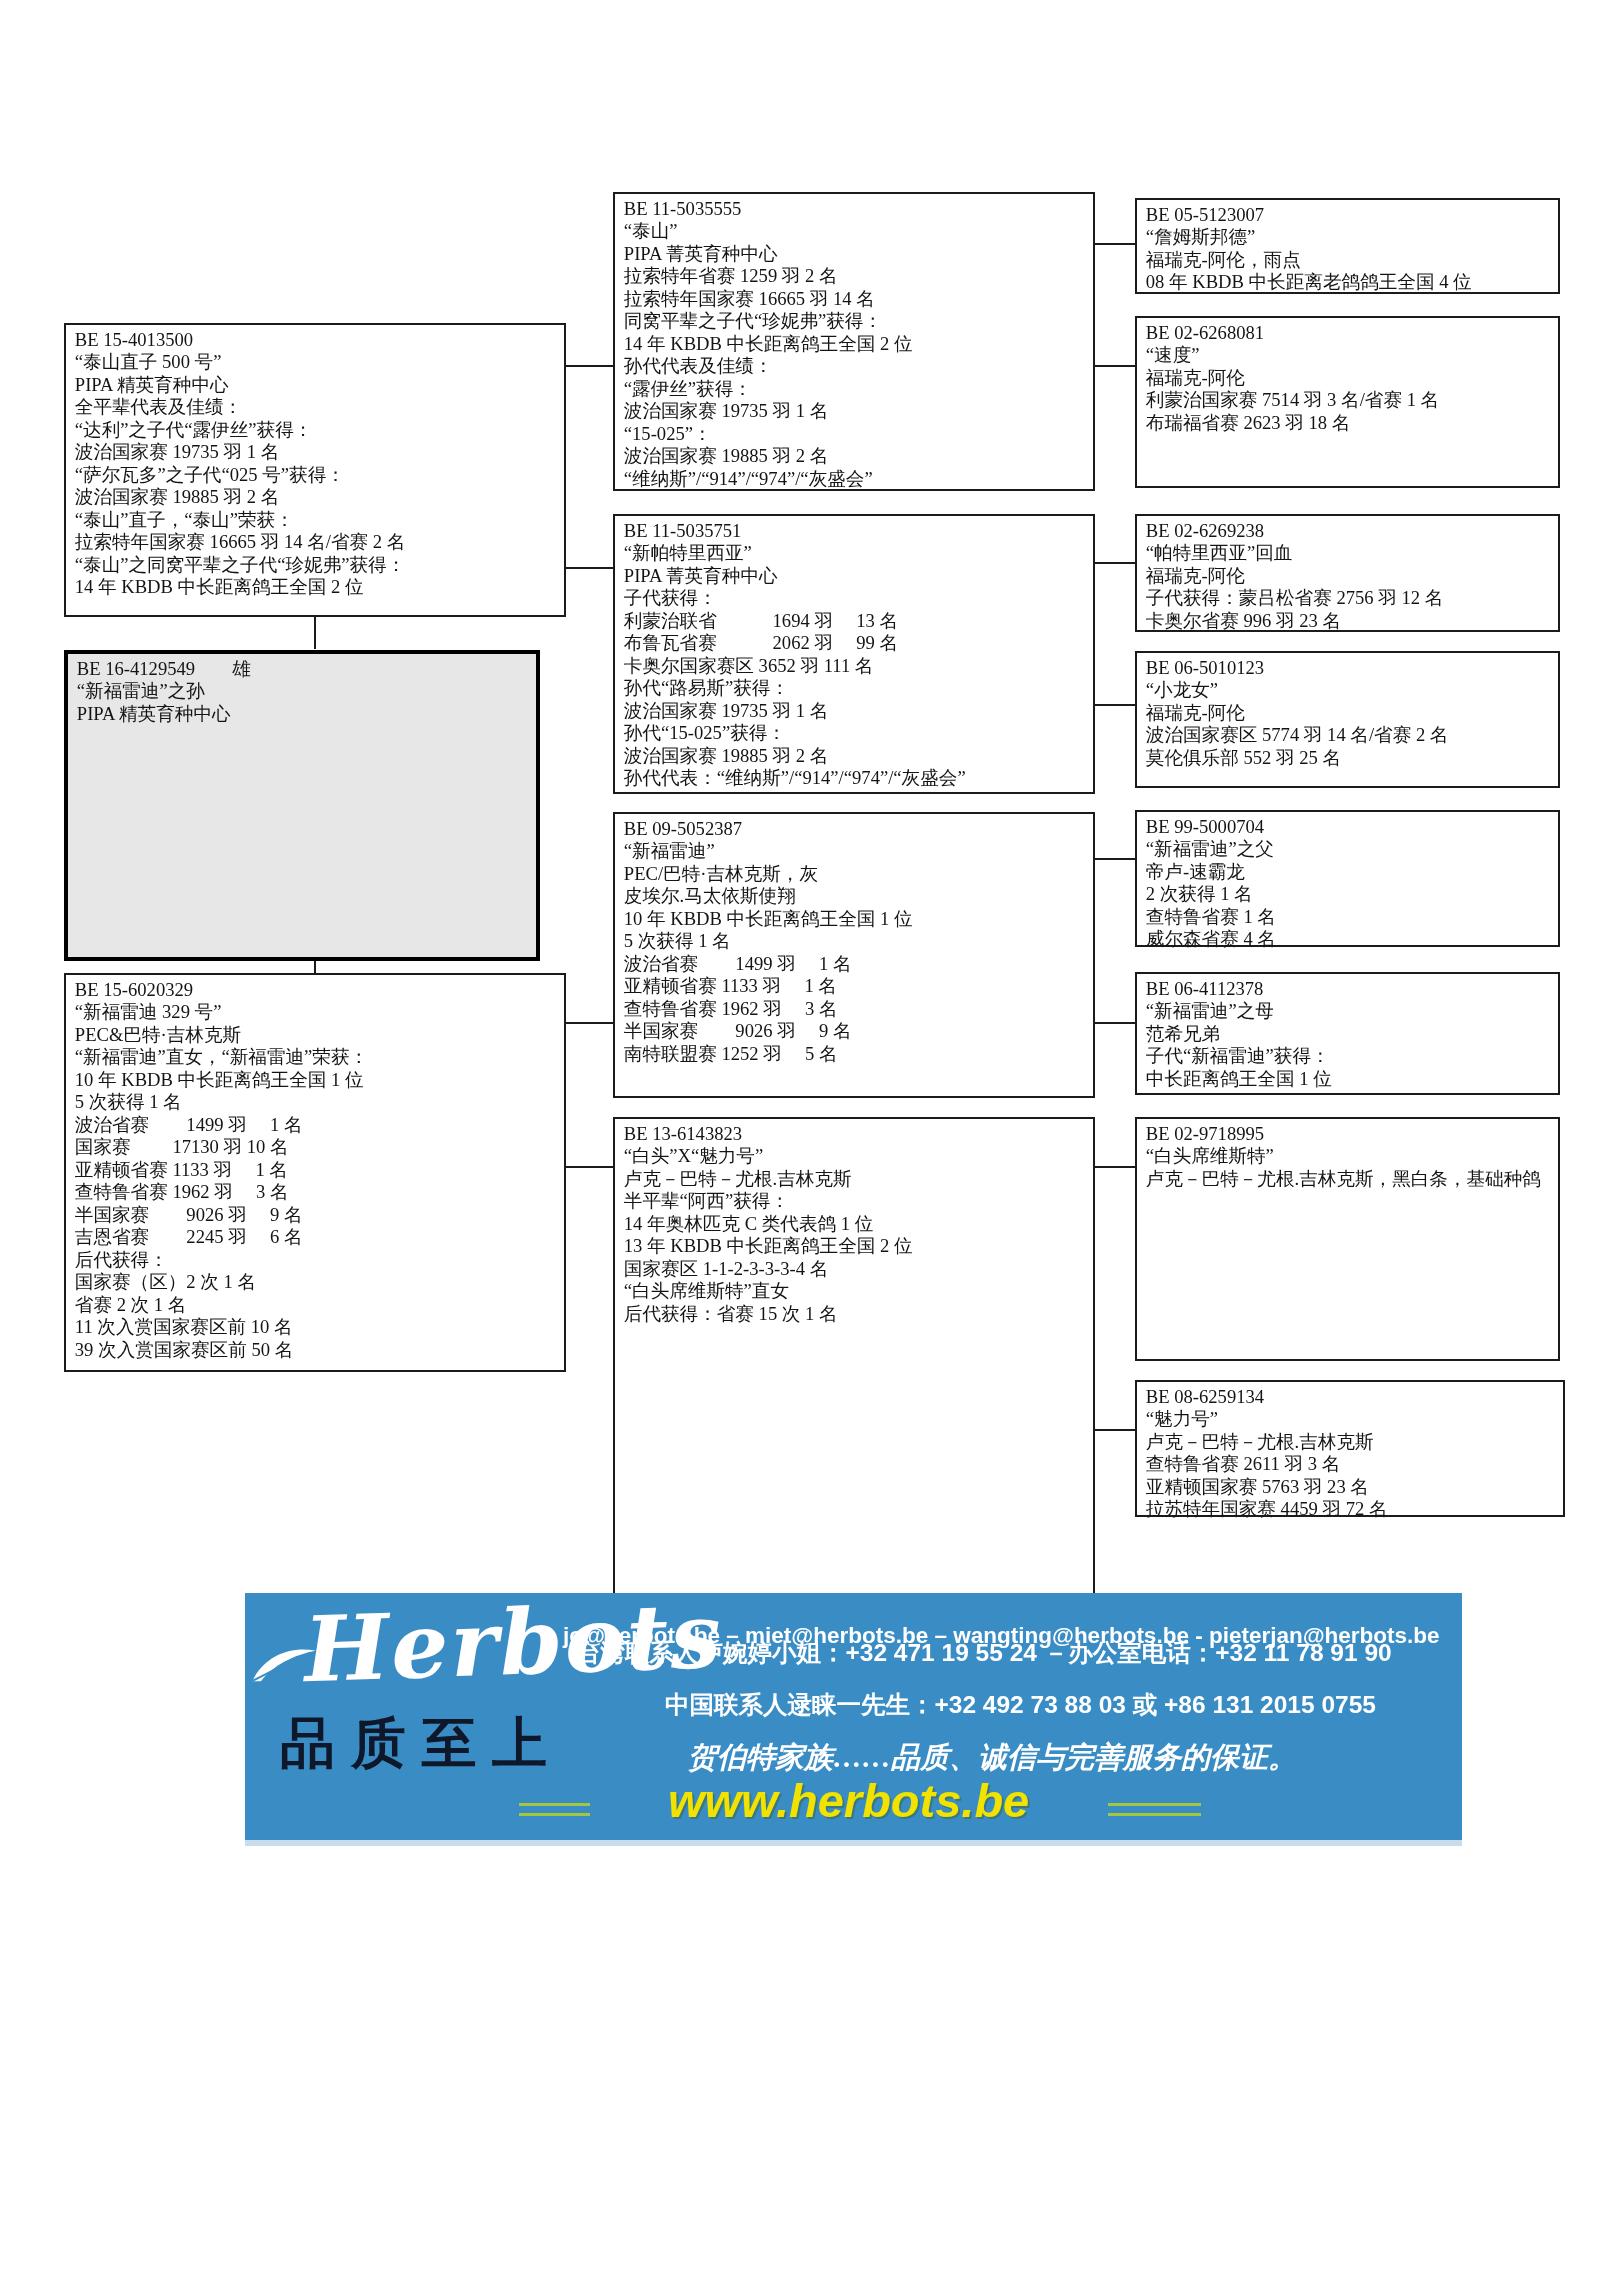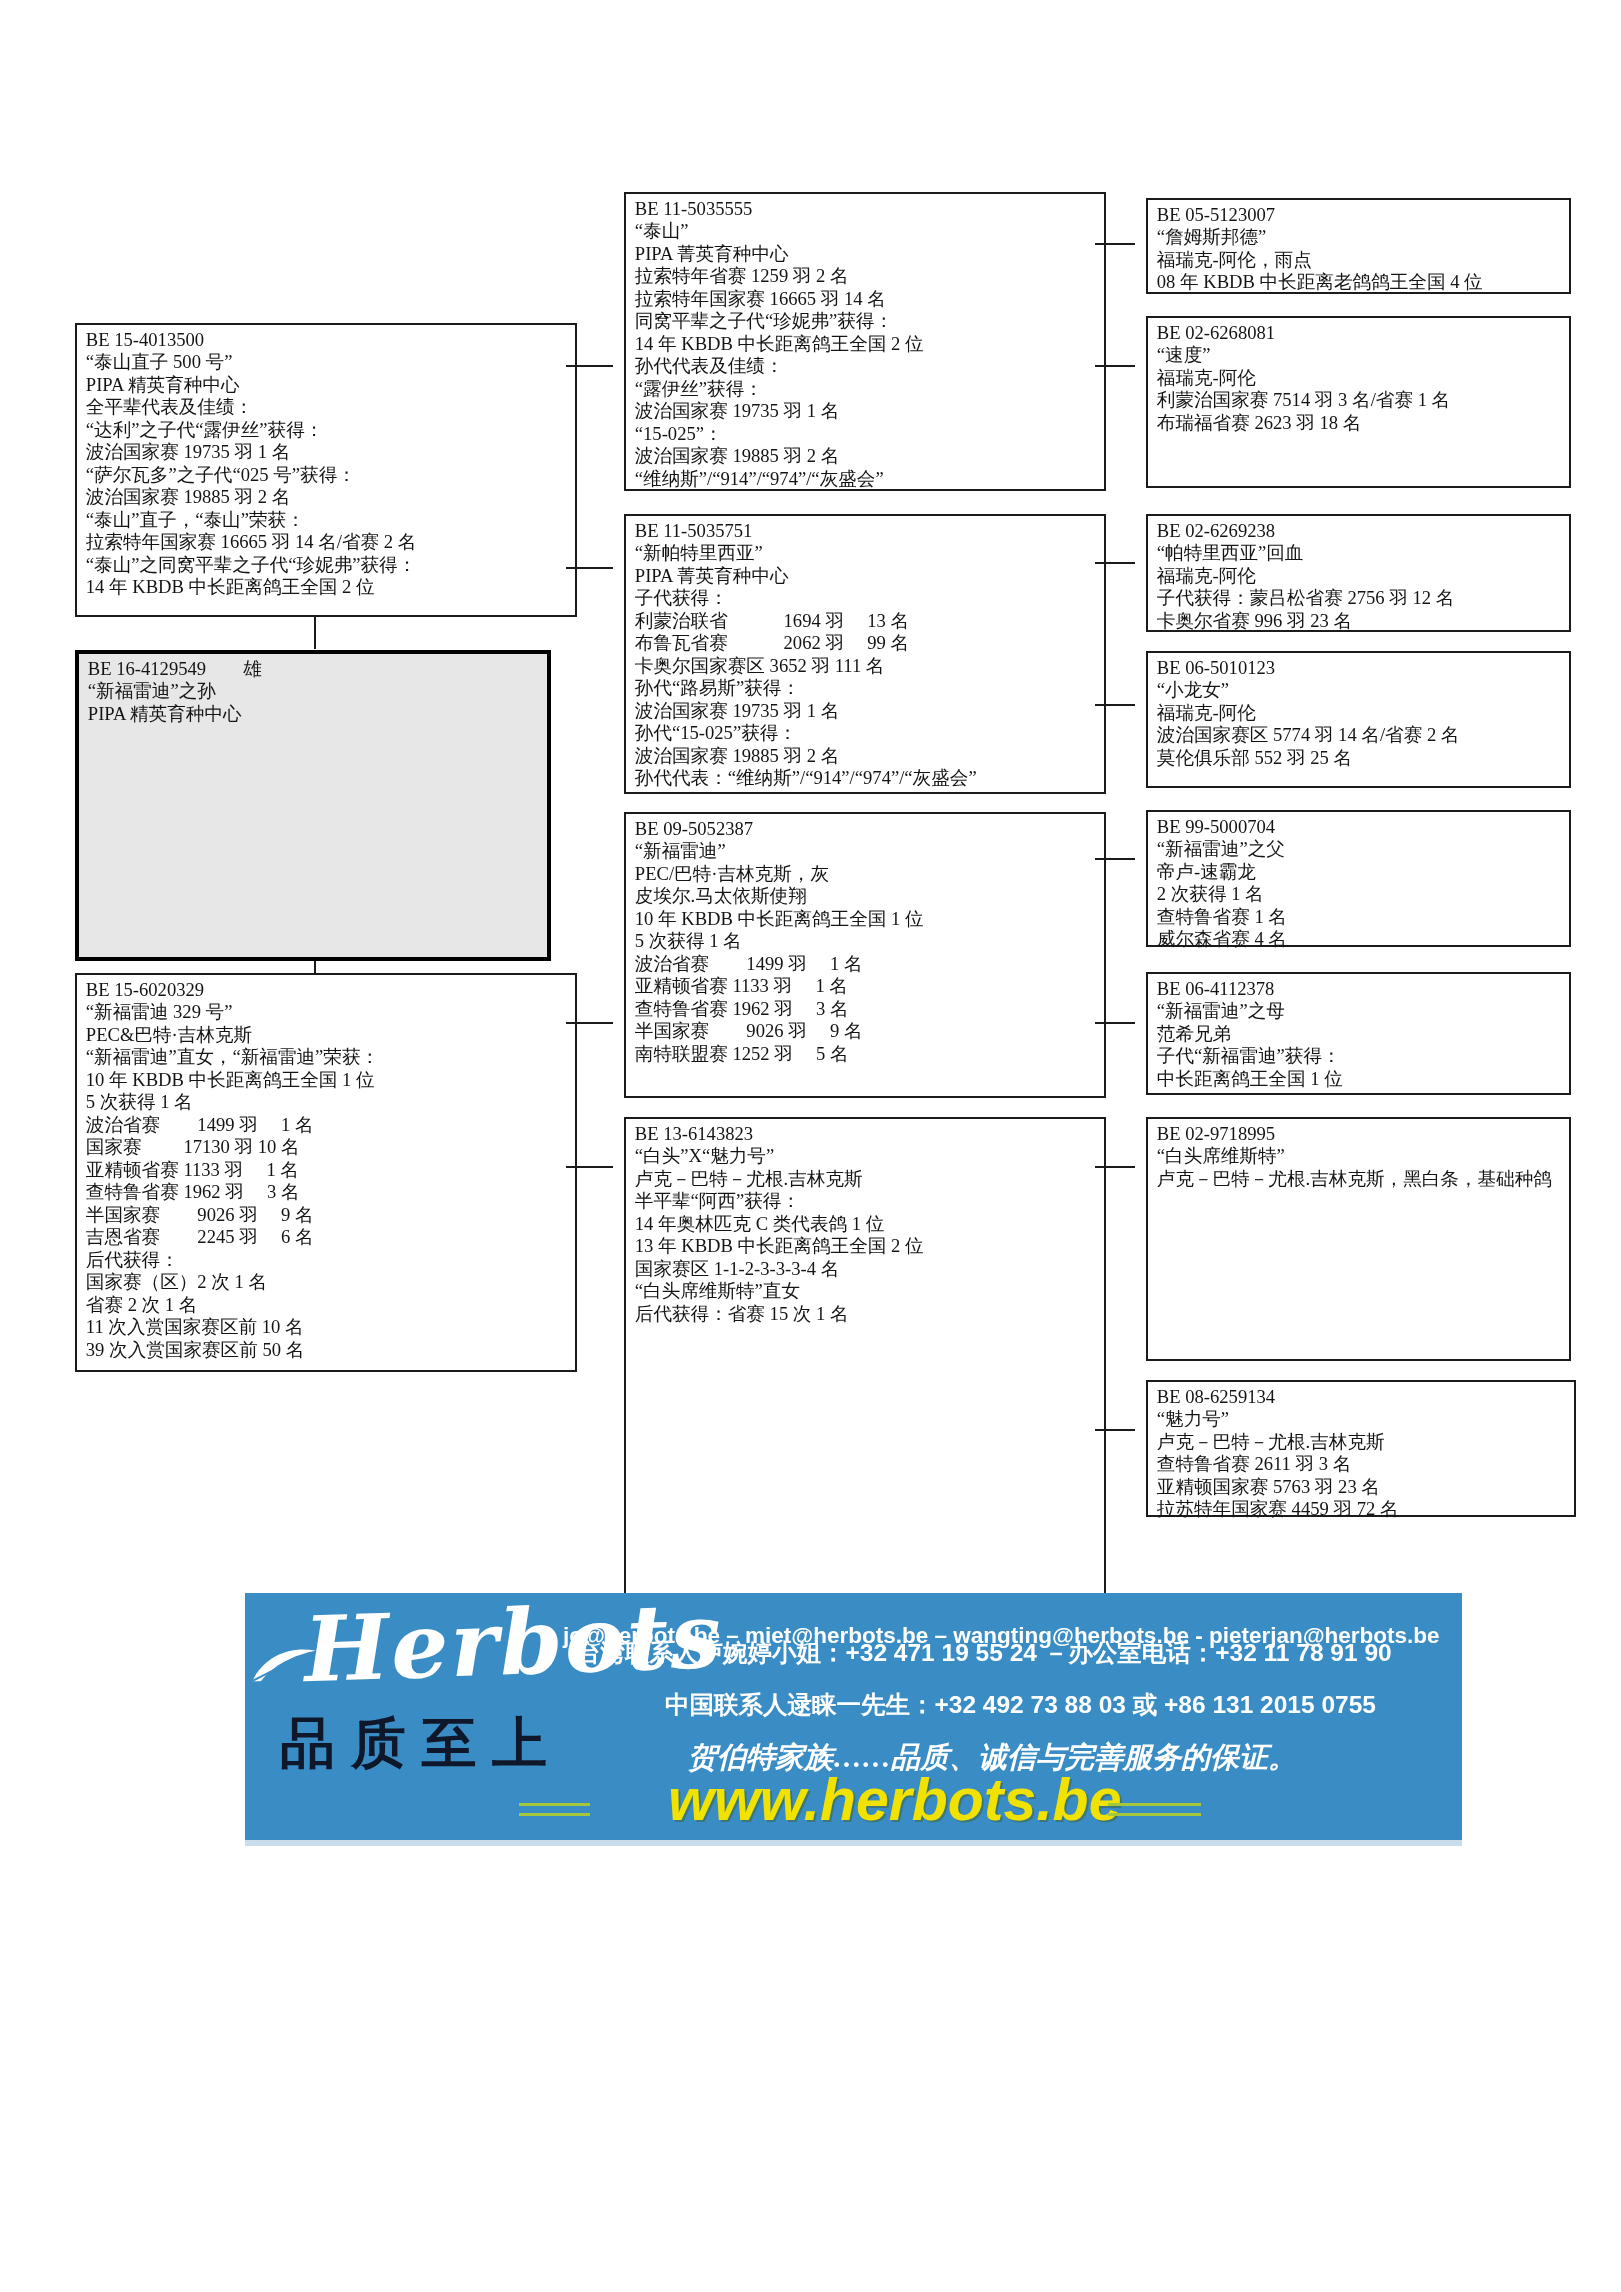--- a/index.html
+++ b/index.html
@@ -1,36 +1,36 @@
 <!DOCTYPE html>
 <html><head>
 <meta charset="utf-8">
 <title>Pedigree</title>
 <style>
   html,body{margin:0;padding:0;background:#ffffff;}
   .page{position:relative;width:1621px;height:2293px;background:#ffffff;overflow:hidden;
         font-family:"Liberation Serif","DejaVu Serif",serif;}
   .pbox{position:absolute;box-sizing:border-box;border:2px solid #1b1b1b;background:#ffffff;
-        padding:3.9px 8.8px;margin-left:11px;}
+        padding:3.9px 8.8px;}
   .pbox.main-box{border:4.9px solid #000000;background:#e7e7e7;}
   .box-text{white-space:pre-wrap;font-size:18.6px;line-height:22.5px;color:#141414;}
   .cline{position:absolute;background:#1b1b1b;}
   
   .banner{position:absolute;left:245px;top:1593px;width:1217px;height:253px;overflow:hidden;}
   .banner .b-abs{position:absolute;}
   .logo-script{font-family:"DejaVu Serif","Liberation Serif",serif;font-style:italic;font-weight:bold;
         color:#ffffff;font-size:90px;line-height:90px;transform:rotate(-2deg);letter-spacing:2px;}
   .logo-cn{font-weight:bold;color:#0f172a;font-size:55px;line-height:55px;letter-spacing:15.7px;}
   .b-emails{font-family:"Liberation Sans","DejaVu Sans",sans-serif;font-weight:bold;color:#ffffff;
         font-size:22.5px;line-height:29px;white-space:nowrap;}
   .b-contact{font-family:"Liberation Sans","DejaVu Sans",sans-serif;font-weight:bold;color:#ffffff;
         font-size:25.5px;line-height:33px;white-space:nowrap;}
   .b-slogan{font-weight:bold;font-style:italic;color:#ffffff;font-size:29px;line-height:35px;white-space:nowrap;}
   .b-url{font-family:"Liberation Sans","DejaVu Sans",sans-serif;font-weight:bold;font-style:italic;
-        font-size:59px;line-height:59px;white-space:nowrap;text-shadow:2px 2px 0 rgba(60,80,0,.35);}
+        font-size:47px;line-height:59px;white-space:nowrap;text-shadow:2px 2px 0 rgba(60,80,0,.35);}
   .green-line{height:12.7px;box-sizing:border-box;border-top:3.9px solid #a5c73c;border-bottom:3.9px solid #a5c73c;}
   .banner-strip{position:absolute;left:0;bottom:0;width:100%;height:5.9px;background:#c8dcec;}
 </style>
 </head>
 <body>
 
 <div class="page">
 
   <div class="pbox main-box" style="left:64px;top:650px;width:476px;height:311px;">
     <div class="box-text">BE 16-4129549　　雄

